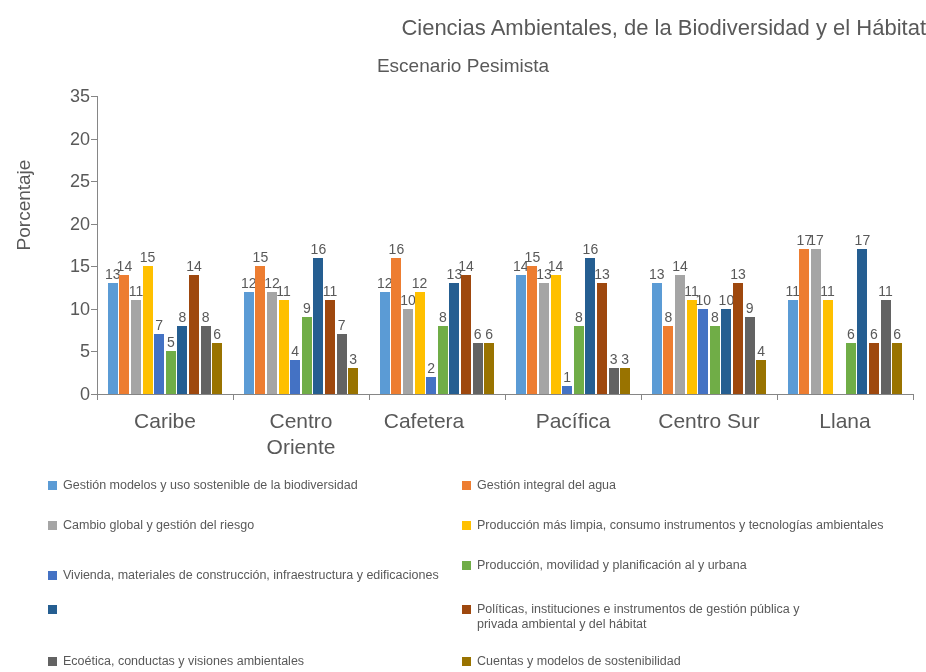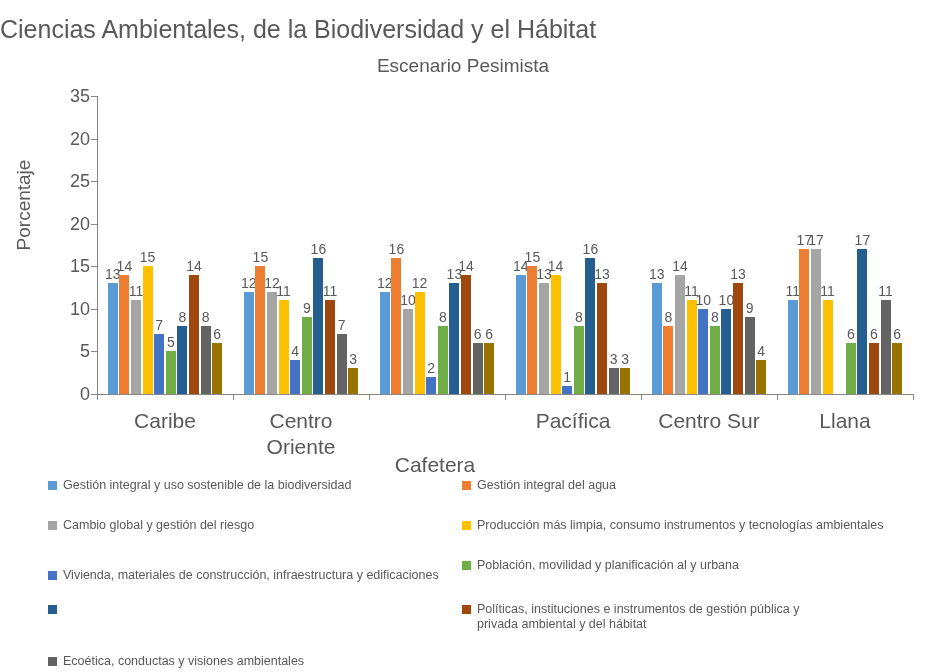--- a/index.html
+++ b/index.html
@@ -12,21 +12,21 @@
     position:relative;
   }
   #chart-card{
     position:absolute;left:0;top:0;width:926px;height:672px;
     background:#ffffff;
     box-sizing:border-box;
   }
   
   #title{
     position:absolute;left:0;top:15px;width:926px;
-    text-align:left;font-size:25px;color:#595959;
+    text-align:right;font-size:22px;color:#595959;
     font-weight:normal;letter-spacing:0px;white-space:nowrap;
   }
   #subtitle{
     position:absolute;left:0;top:55px;width:926px;
     text-align:center;font-size:19px;color:#595959;font-weight:normal;
   }
   
   #plot-wrap{position:absolute;left:0;top:0;width:926px;height:470px;}
   #ylabel{
     position:absolute;left:-96px;top:194px;width:240px;
@@ -222,21 +222,21 @@
           <div class="barlabel" style="left: 82px; bottom: 53.0857px;">6</div>
           <div class="bar" style="left: 103.6px; height: 93.6571px; background: rgb(99, 99, 99);"></div>
           <div class="barlabel" style="left: 93.6px; bottom: 95.6571px;">11</div>
           <div class="bar" style="left: 115.2px; height: 51.0857px; background: rgb(153, 115, 0);"></div>
           <div class="barlabel" style="left: 105.2px; bottom: 53.0857px;">6</div>
         </div>
       </div>
     <div id="xcats">
         <div class="xcat" style="left: 97px; width: 136px;">Caribe</div>
         <div class="xcat" style="left: 233px; width: 136px;">Centro Oriente</div>
-        <div class="xcat" style="left: 367px; width: 136px; margin-top: 44px;">Cafetera</div>
+        <div class="xcat" style="left: 356px; width: 136px;">Cafetera</div>
         <div class="xcat" style="left: 505px; width: 136px;">Pacífica</div>
         <div class="xcat" style="left: 641px; width: 136px;">Centro Sur</div>
         <div class="xcat" style="left: 777px; width: 136px;">Llana</div>
       </div>
   <div class="ytickmark" style="top: 394px;"></div>
       <div class="ytickmark" style="top: 351.429px;"></div>
       <div class="ytickmark" style="top: 308.857px;"></div>
       <div class="ytickmark" style="top: 266.286px;"></div>
       <div class="ytickmark" style="top: 223.714px;"></div>
       <div class="ytickmark" style="top: 181.143px;"></div>
@@ -245,23 +245,24 @@
       <div class="xtickmark" style="left: 233px;"></div>
       <div class="xtickmark" style="left: 369px;"></div>
       <div class="xtickmark" style="left: 505px;"></div>
       <div class="xtickmark" style="left: 641px;"></div>
       <div class="xtickmark" style="left: 777px;"></div>
       <div class="xtickmark" style="left: 97px;"></div>
       <div class="xtickmark" style="left: 913px;"></div>
     </div>
 
   <div id="legend">
-      <div class="legitem" style="left: 12px; top: 4px; position: absolute;"><span class="legswatch" style="background: rgb(91, 155, 213);"></span><span class="legtext">Gestión integral y uso sostenible de la biodiversidad</span></div>
+      <div class="legitem" style="left: 12px; top: 4px; position: absolute;"><span class="legswatch" style="background: rgb(91, 155, 213);"></span><span class="legtext">Gestión modelos y uso sostenible de la biodiversidad</span></div>
       <div class="legitem" style="left: 426px; top: 4px; position: absolute;"><span class="legswatch" style="background: rgb(237, 125, 49);"></span><span class="legtext">Gestión integral del agua</span></div>
       <div class="legitem" style="left: 12px; top: 44px; position: absolute;"><span class="legswatch" style="background: rgb(165, 165, 165);"></span><span class="legtext">Cambio global y gestión del riesgo</span></div>
       <div class="legitem" style="left: 426px; top: 44px; position: absolute;"><span class="legswatch" style="background: rgb(255, 192, 0);"></span><span class="legtext">Producción más limpia, consumo instrumentos y tecnologías ambientales</span></div>
       <div class="legitem" style="left: 12px; top: 84px; position: absolute; margin-top: 10px;"><span class="legswatch" style="background: rgb(68, 114, 196);"></span><span class="legtext">Vivienda, materiales de construcción, infraestructura y edificaciones</span></div>
-      <div class="legitem" style="left: 426px; top: 84px; position: absolute;"><span class="legswatch" style="background: rgb(112, 173, 71);"></span><span class="legtext">Población, movilidad y planificación al y urbana</span></div>
+      <div class="legitem" style="left: 426px; top: 84px; position: absolute;"><span class="legswatch" style="background: rgb(112, 173, 71);"></span><span class="legtext">Producción, movilidad y planificación al y urbana</span></div>
       <div class="legitem" style="left: 12px; top: 128px; position: absolute;"><span class="legswatch" style="background: rgb(37, 94, 145);"></span></div>
       <div class="legitem" style="left: 426px; top: 128px; position: absolute;"><span class="legswatch" style="background: rgb(158, 72, 14);"></span><span class="legtext two">Políticas, instituciones e instrumentos de gestión pública y privada ambiental y del hábitat</span></div>
       <div class="legitem" style="left: 12px; top: 180px; position: absolute;"><span class="legswatch" style="background: rgb(99, 99, 99);"></span><span class="legtext">Ecoética, conductas y visiones ambientales</span></div>
+      <div class="legitem" style="left: 426px; top: 180px; position: absolute;"><span class="legswatch" style="background: rgb(153, 115, 0);"></span><span class="legtext">Cuentas y modelos de sostenibilidad</span></div>
     </div>
 </div>
 
 </body></html>

